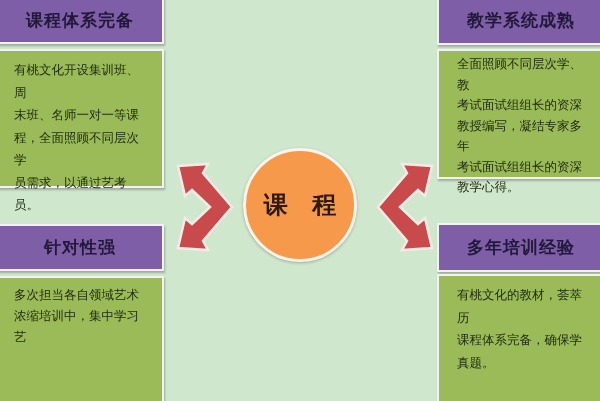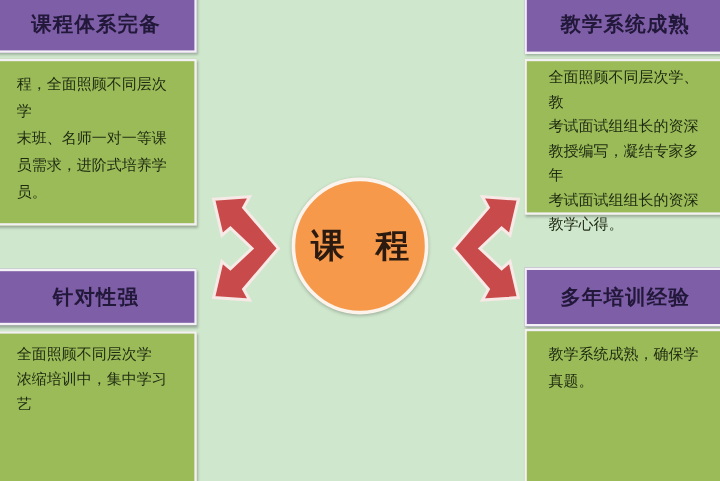--- a/index.html
+++ b/index.html
@@ -27,63 +27,65 @@
     color: #1e2a10; font-size: 12.5px; line-height: 22.5px;
     padding: 8px 14px 0 16px;
   }
   .redact { display: inline-block; width: 32px; height: 15px; background: #000; vertical-align: -2px; }
   .circle {
     position: absolute; left: 243px; top: 148px; width: 114px; height: 114px;
     border-radius: 50%; background: #f6994a;
     border: 3px solid #fbf3ec;
     box-shadow: 0 1px 3px rgba(0,0,0,0.25);
     display: flex; flex-direction: column; align-items: center; justify-content: center;
-    color: #2a1a10; font-size: 28px; font-weight: bold; line-height: 30px; letter-spacing: 8px;
+    color: #2a1a10; font-size: 24px; font-weight: bold; line-height: 30px; letter-spacing: 8px;
     box-sizing: border-box;
   }
   .circle span { padding-left: 8px; }
   svg.arrow { position: absolute; }
 </style>
 </head>
 <body>
 
 <div class="panel">
   <div class="header" style="left:-4px; top:-4px; width:168px; height:48px;">课程体系完备</div>
   <div class="body" style="left:-4px; top:49px; width:168px; height:139px;">
+    <div>有桃文化开设集训班、周</div>
+    <div>末班、名师一对一等课</div>
     <div>程，全面照顾不同层次学</div>
-    <div>末班、名师一对一等课</div>
-    <div>员需求，进阶式培养学</div>
+    <div>员需求，以通过艺考</div>
     <div>员。</div>
   </div>
 </div>
 
 <div class="panel">
   <div class="header" style="left:437px; top:-4px; width:168px; height:49px;">教学系统成熟</div>
   <div class="body" style="left:437px; top:49px; width:168px; height:130px; padding-top:3px; line-height:20.5px; padding-left:18px;">
     <div>全面照顾不同层次学、教</div>
     <div>考试面试组组长的资深</div>
     <div>教授编写，凝结专家多年</div>
     <div>考试面试组组长的资深</div>
     <div>教学心得。</div>
   </div>
 </div>
 
 <div class="panel">
   <div class="header" style="left:-4px; top:224px; width:168px; height:47px;">针对性强</div>
   <div class="body" style="left:-4px; top:276px; width:168px; height:130px; padding-top:6px; line-height:21px;">
-    <div>全面照顾不同层次学</div>
+    <div>多次担当各自领域艺术</div>
     <div>浓缩培训中，集中学习艺</div>
 
   </div>
 </div>
 
 <div class="panel">
   <div class="header" style="left:437px; top:223px; width:168px; height:49px;">多年培训经验</div>
   <div class="body" style="left:437px; top:274px; width:168px; height:132px; padding-top:8px; line-height:22.5px; padding-left:18px;">
-    <div>教学系统成熟，确保学</div>
+    <div>有桃文化的教材，荟萃历</div>
+    <div>课程体系完备，确保学</div>
     <div>真题。</div>
   </div>
 </div>
 
 <svg class="arrow" style="left:172px; top:160px;" width="70" height="94" viewBox="0 0 70 94">
   <polygon points="6,6 36,4 31,13 60,47 31,81 36,90 6,88 13,58 20,64 38,47 20,30 13,36" fill="#c94a4a" stroke="#f7e9e6" stroke-width="2.5" stroke-linejoin="miter"></polygon>
 </svg>
 
 <svg class="arrow" style="left:368px; top:160px;" width="70" height="94" viewBox="0 0 70 94">
   <polygon points="64,6 34,4 39,13 10,47 39,81 34,90 64,88 57,58 50,64 32,47 50,30 57,36" fill="#c94a4a" stroke="#f7e9e6" stroke-width="2.5" stroke-linejoin="miter"></polygon>

